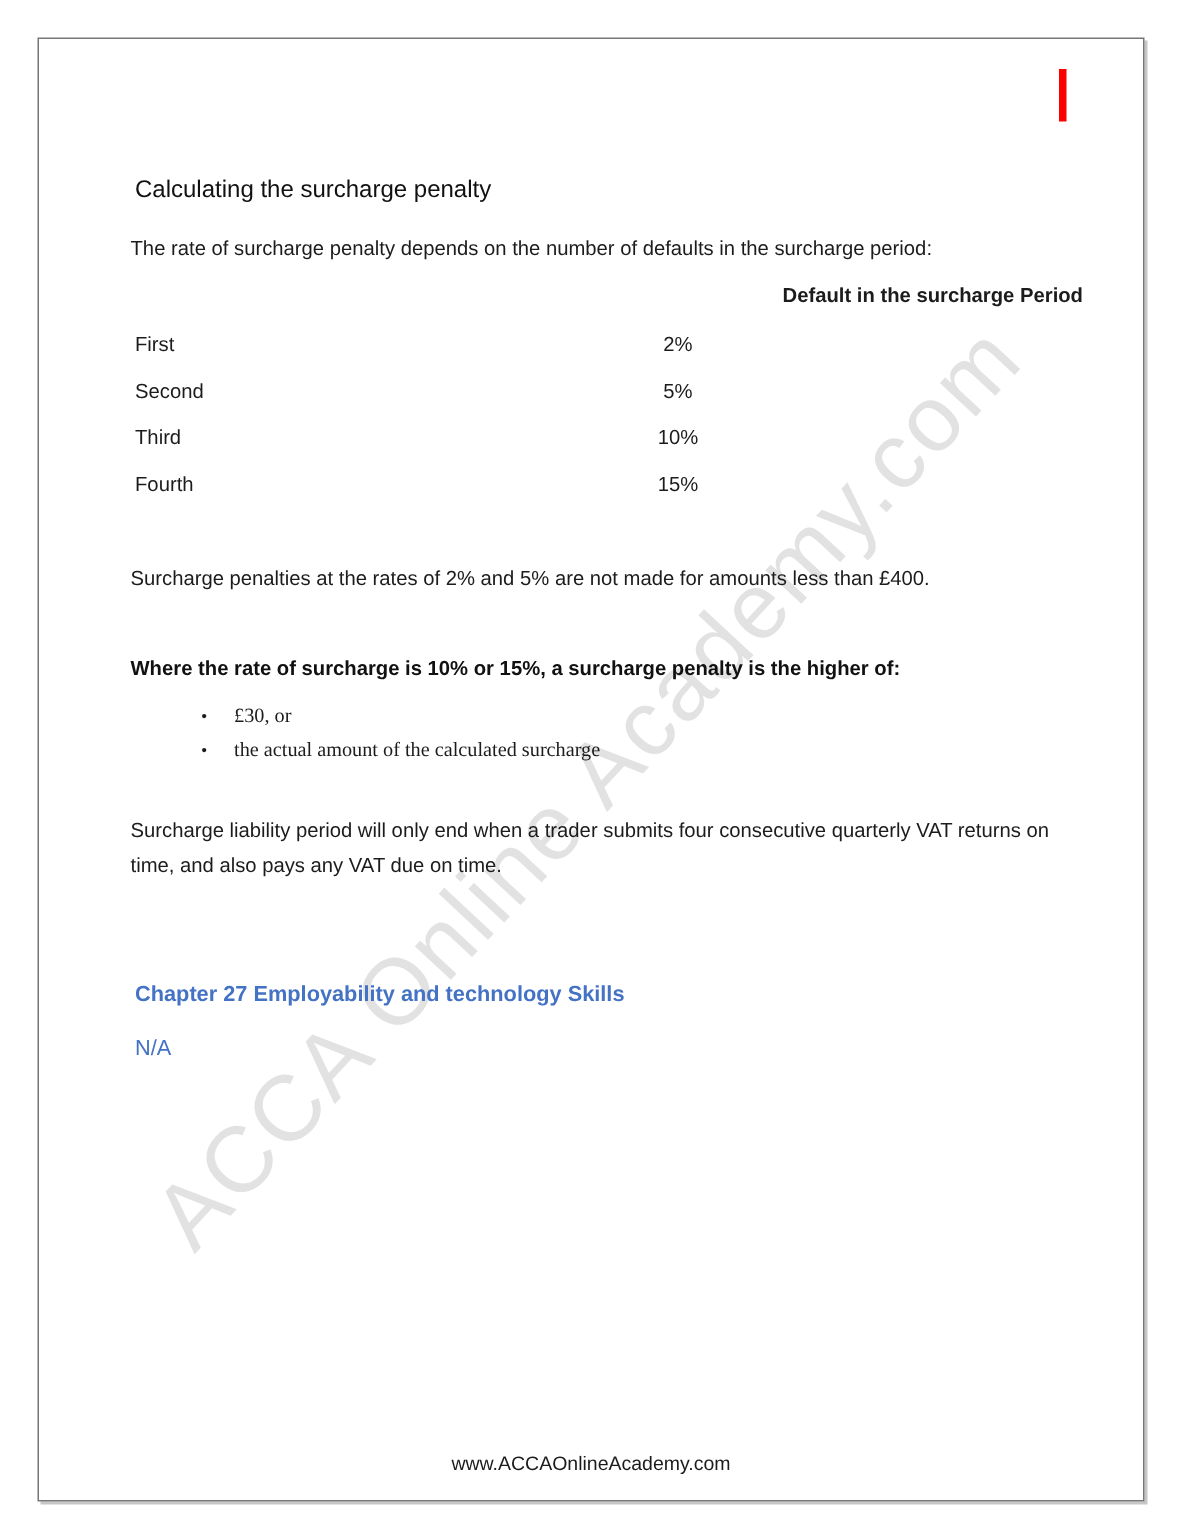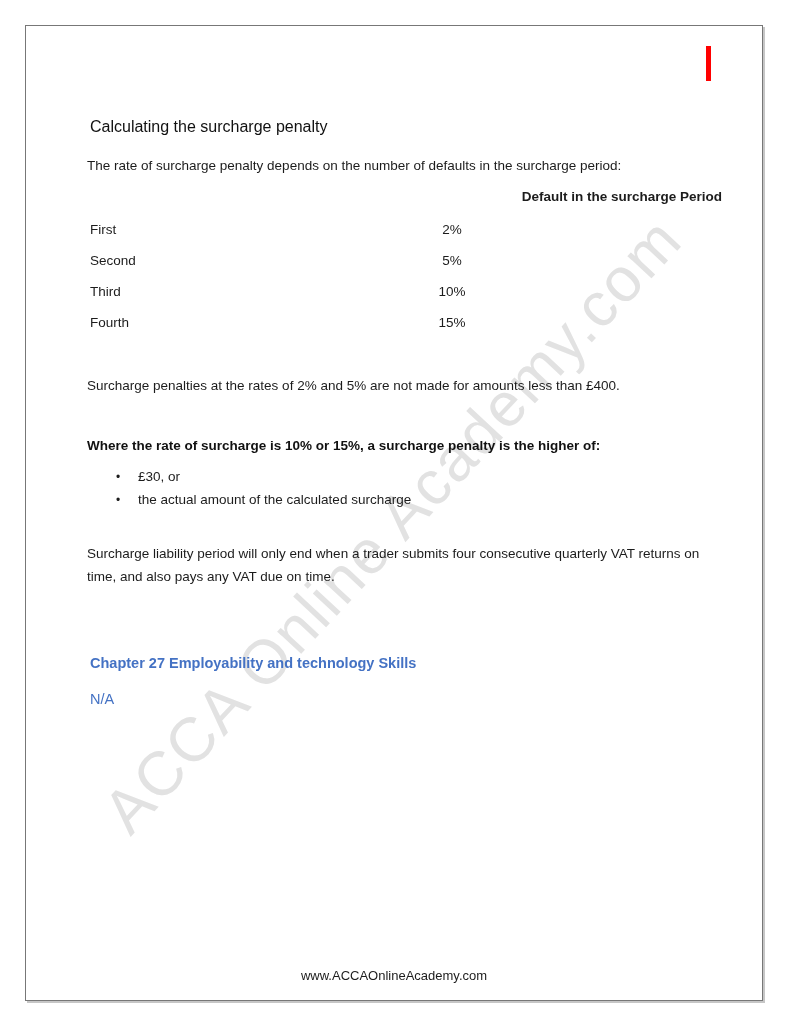--- a/index.html
+++ b/index.html
@@ -71,21 +71,21 @@
   .trow { left: 64px; font-size: 13.5px; }
   .trow .cell-surcharge {
     position: absolute;
     left: 327px;
     top: 0;
     width: 70px;
     text-align: center;
   }
   .note { top: 348px; }
   .higher-of { top: 408px; font-weight: bold; color: #111111; }
-  .bullet { left: 90px; font-size: 13.5px; }
+  .bullet { left: 108px; font-size: 13.5px; font-family: Liberation Serif, serif; }
   .bullet .dot { display: inline-block; width: 22px; font-size: 12px; vertical-align: top; padding-top: 1px; }
   .liability { top: 516px; width: 614px; }
   .chapter-heading {
     left: 64px;
     top: 629px;
     margin: 0;
     font-size: 14.5px;
     font-weight: bold;
     color: #4472c4;
   }

